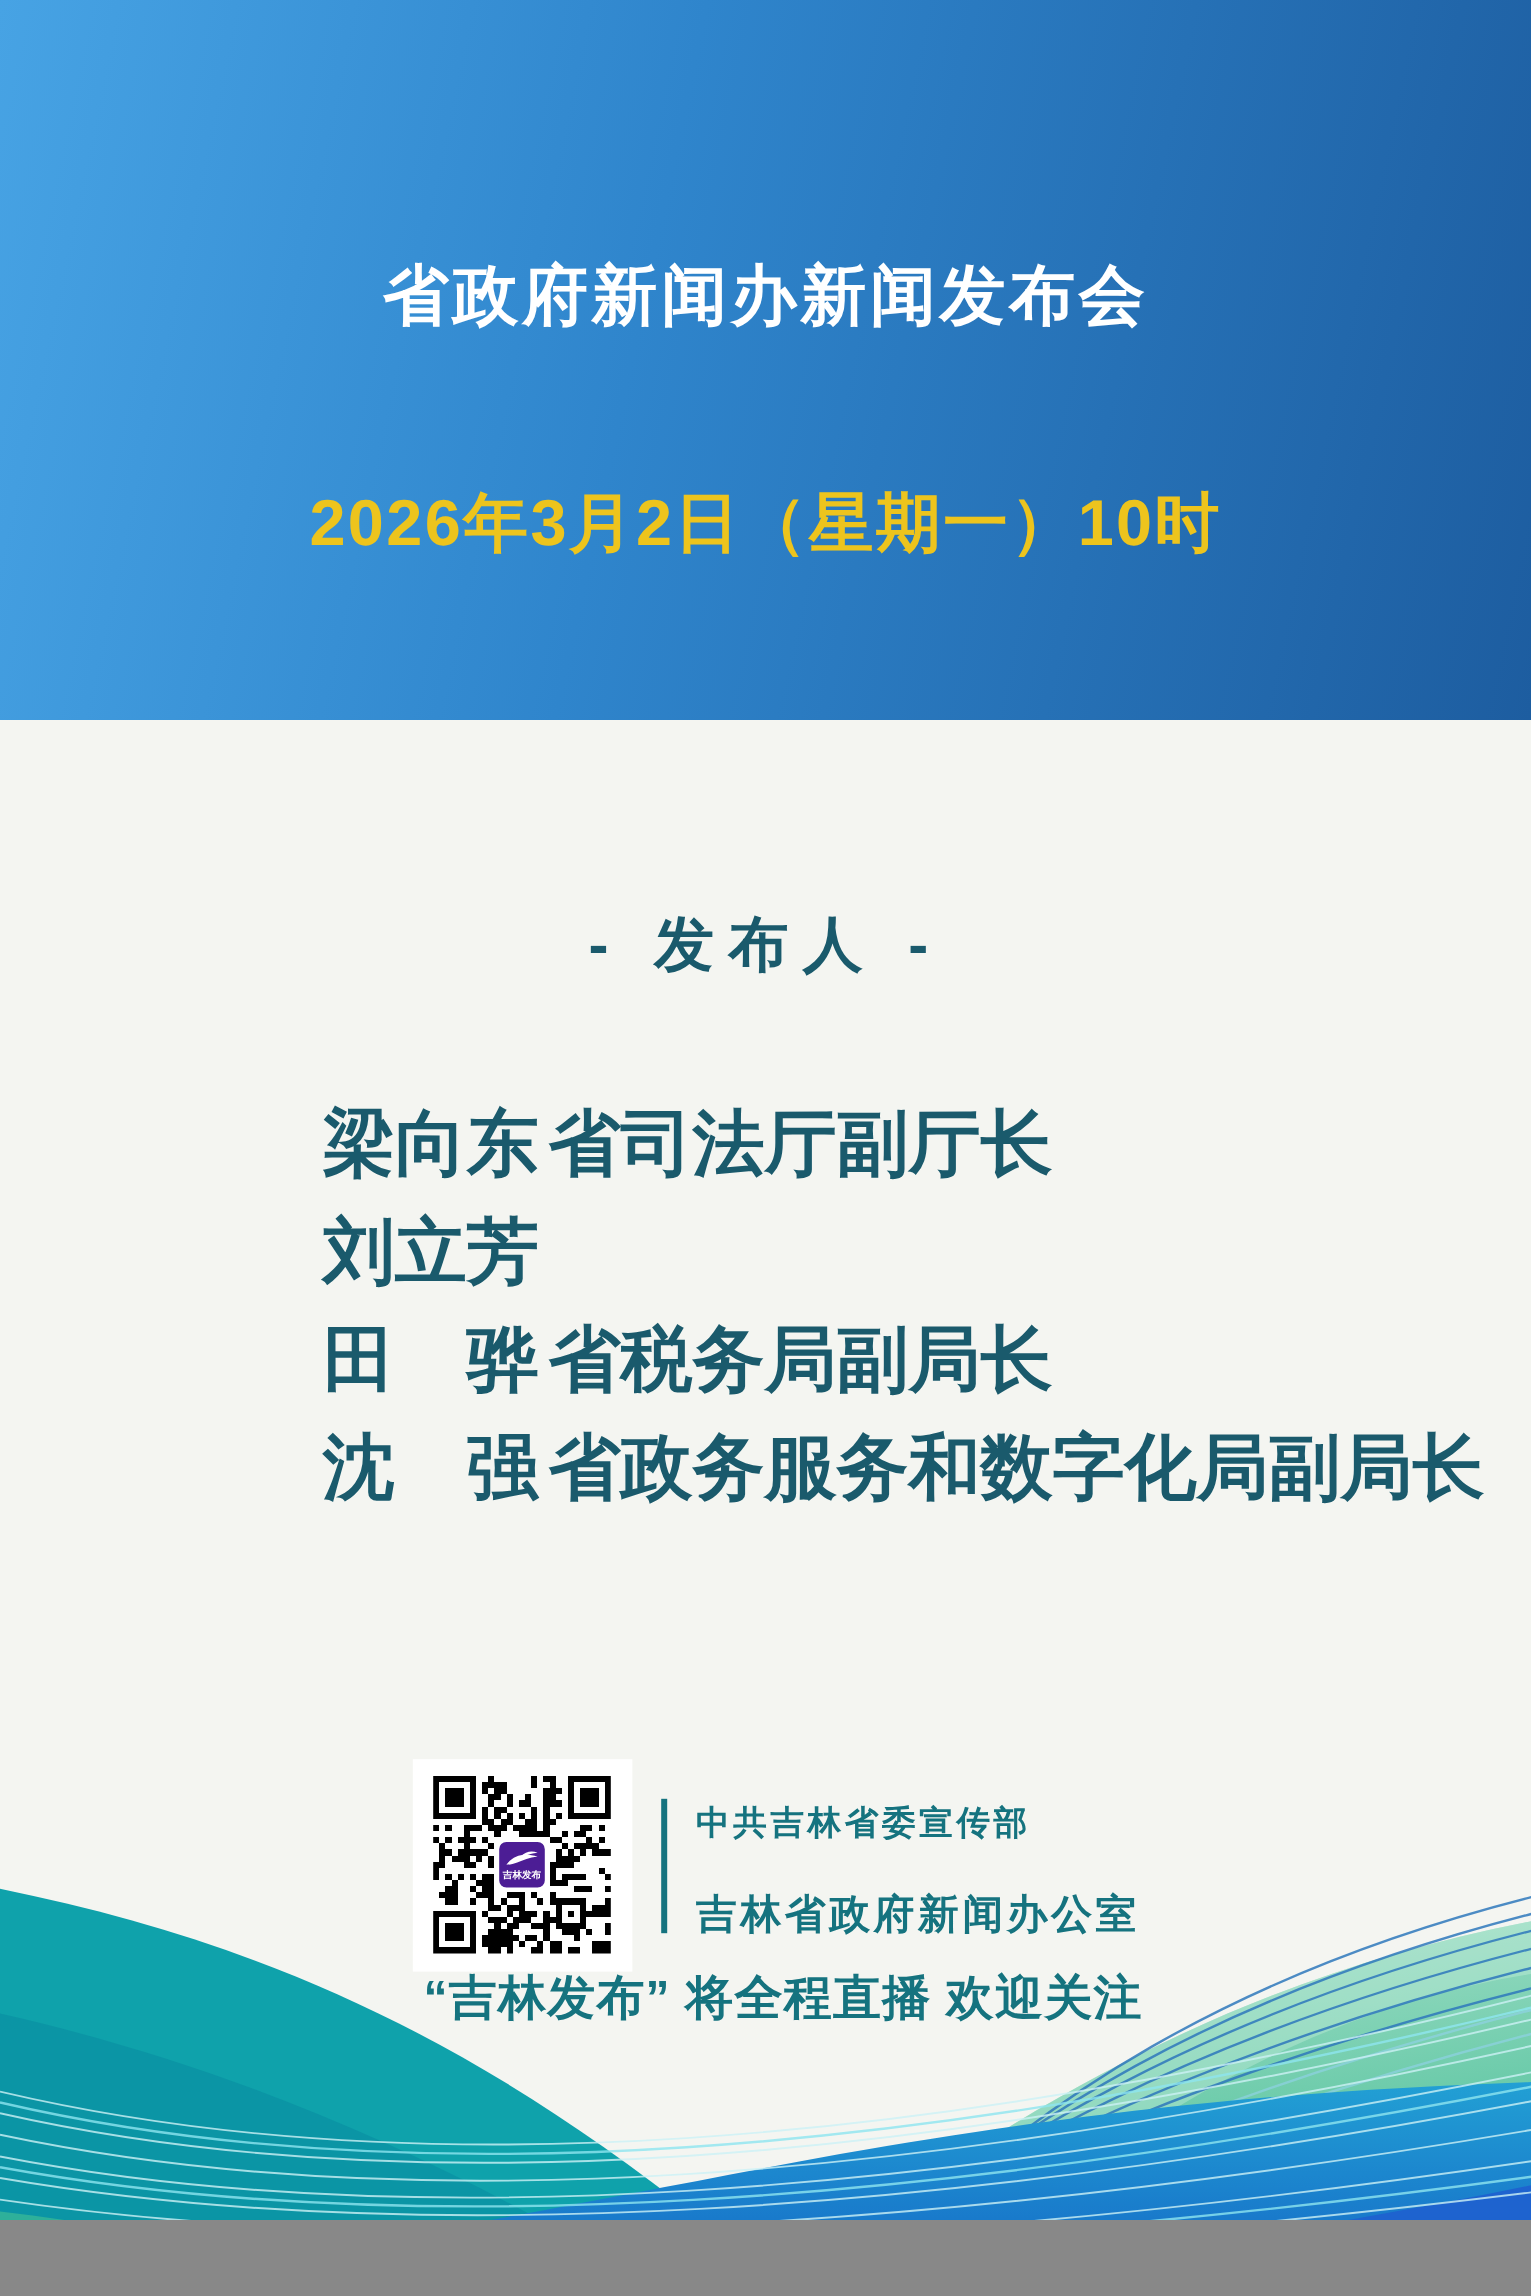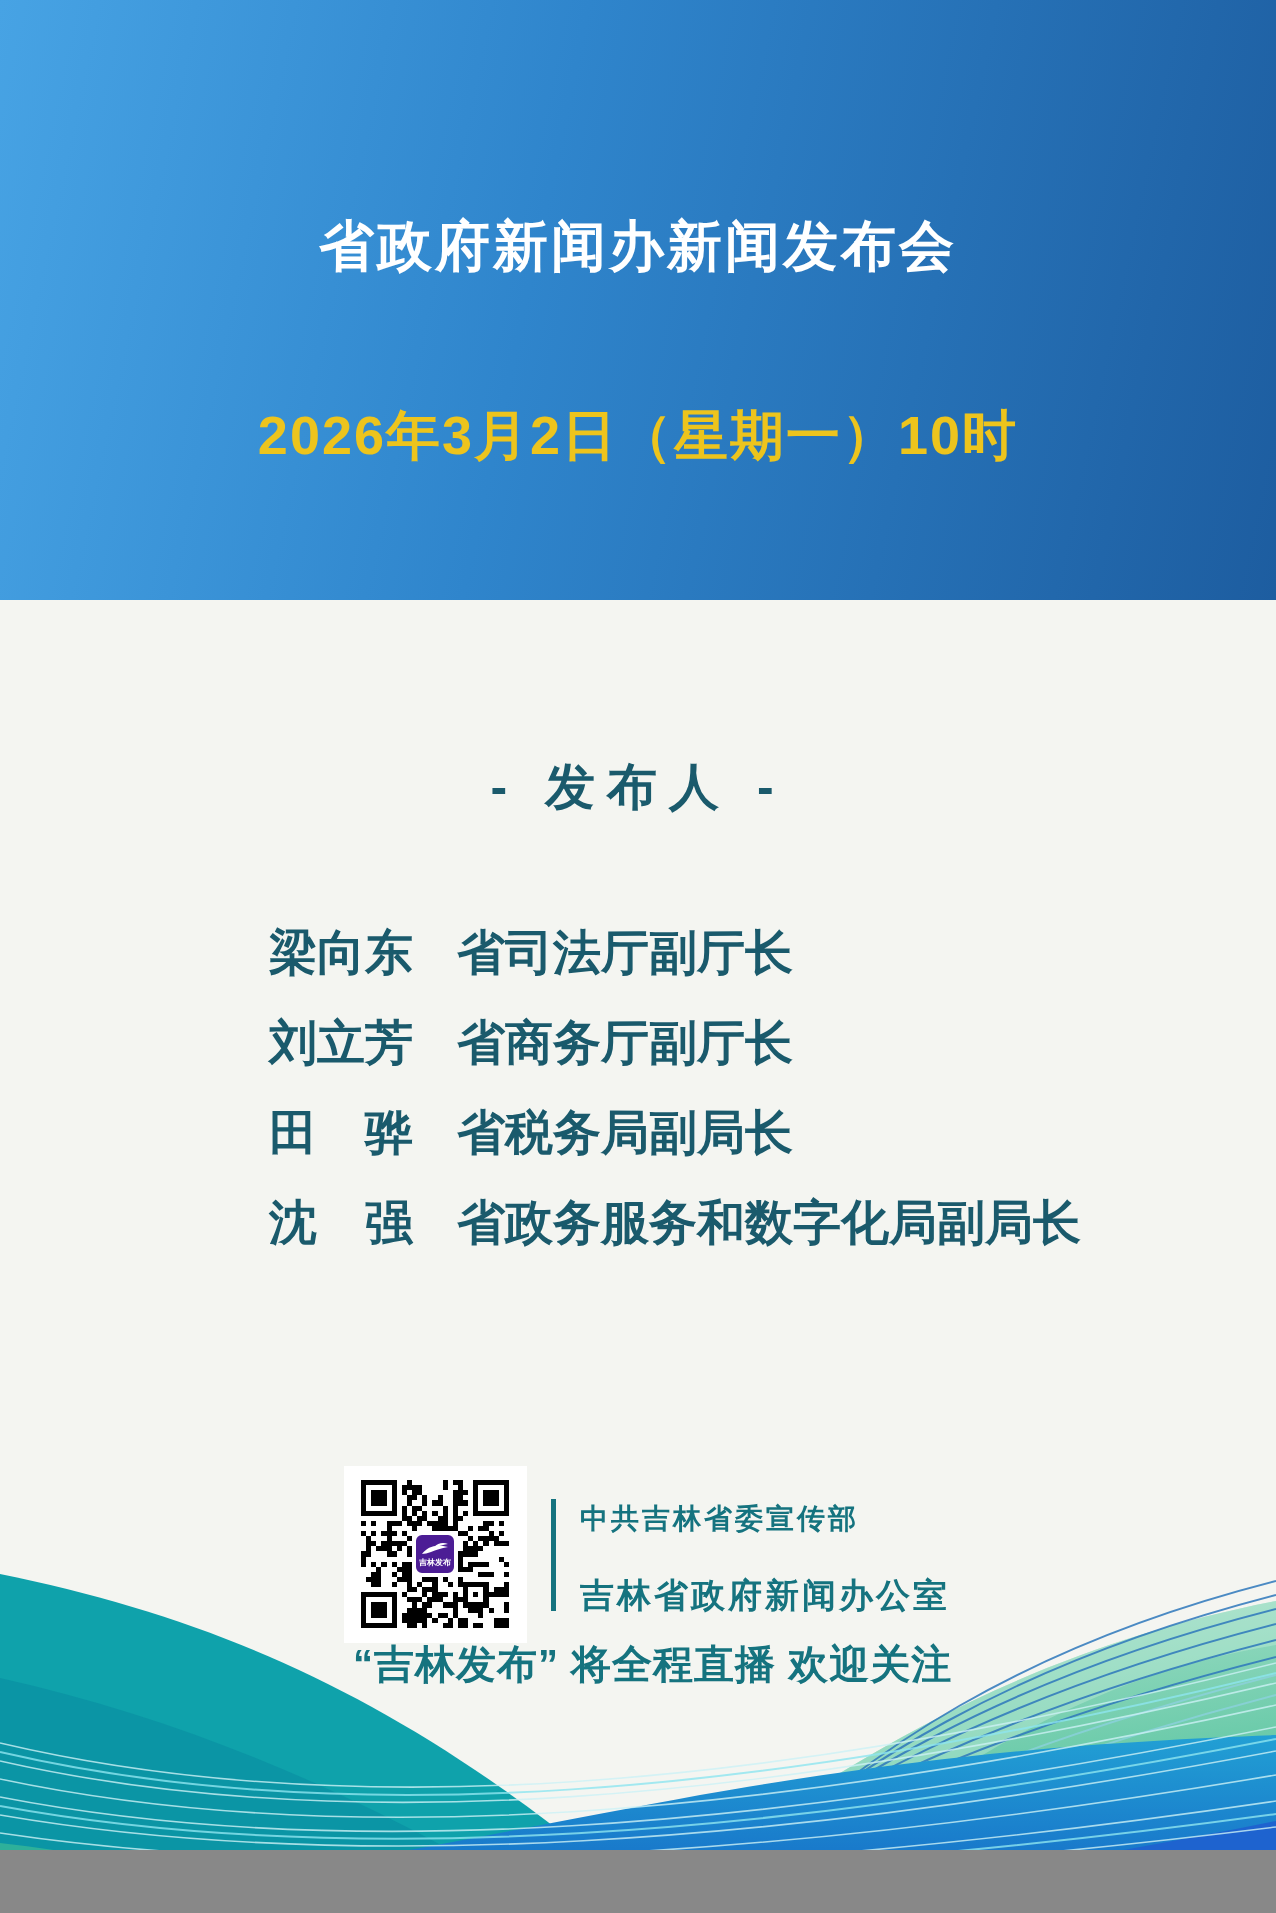--- a/index.html
+++ b/index.html
@@ -12,21 +12,21 @@
   .title{position:absolute;left:0;top:210px;width:1276px;text-align:center;
     color:#ffffff;font-size:55px;font-weight:bold;letter-spacing:3px;}
   .datetime{position:absolute;left:0;top:400px;width:1276px;text-align:center;
     color:#edc41d;font-size:54px;font-weight:bold;letter-spacing:2px;}
 
   
   .section-heading{position:absolute;left:0;top:710px;width:1276px;text-align:center;
     color:#1a5a6c;font-size:50px;font-weight:bold;letter-spacing:12px;margin-top:44px;}
   .presenters{position:absolute;left:269px;top:908px;}
   .p-row{height:90px;display:flex;align-items:center;color:#1a5a6c;
-    font-size:48px;font-weight:bold;}
+    font-size:60px;font-weight:bold;}
   .p-name{display:inline-block;width:148px;white-space:pre;}
   .p-title{margin-left:40px;white-space:pre;}
 
   
   .waves{position:absolute;left:0;top:1493px;width:1276px;height:420px;z-index:1;}
 
   
   .qr-box{position:absolute;left:344px;top:1466px;width:183px;height:177px;background:#ffffff;z-index:2;}
   .qr-svg{position:absolute;left:17px;top:14px;}
   .qr-logo{position:absolute;left:70px;top:67px;width:42px;height:42px;background:#4c1d95;
@@ -52,21 +52,20 @@
 
   <div class="section-heading">- 发布人 -</div>
 
   <div class="presenters">
     <div class="p-row">
       <span class="p-name">梁向东</span>
       <span class="p-title">省司法厅副厅长</span>
     </div>
     <div class="p-row">
       <span class="p-name">刘立芳</span>
-      <span class="p-title">省商务厅副厅长</span>
     </div>
     <div class="p-row">
       <span class="p-name">田　骅</span>
       <span class="p-title">省税务局副局长</span>
     </div>
     <div class="p-row">
       <span class="p-name">沈　强</span>
       <span class="p-title">省政务服务和数字化局副局长</span>
     </div>
   </div>

